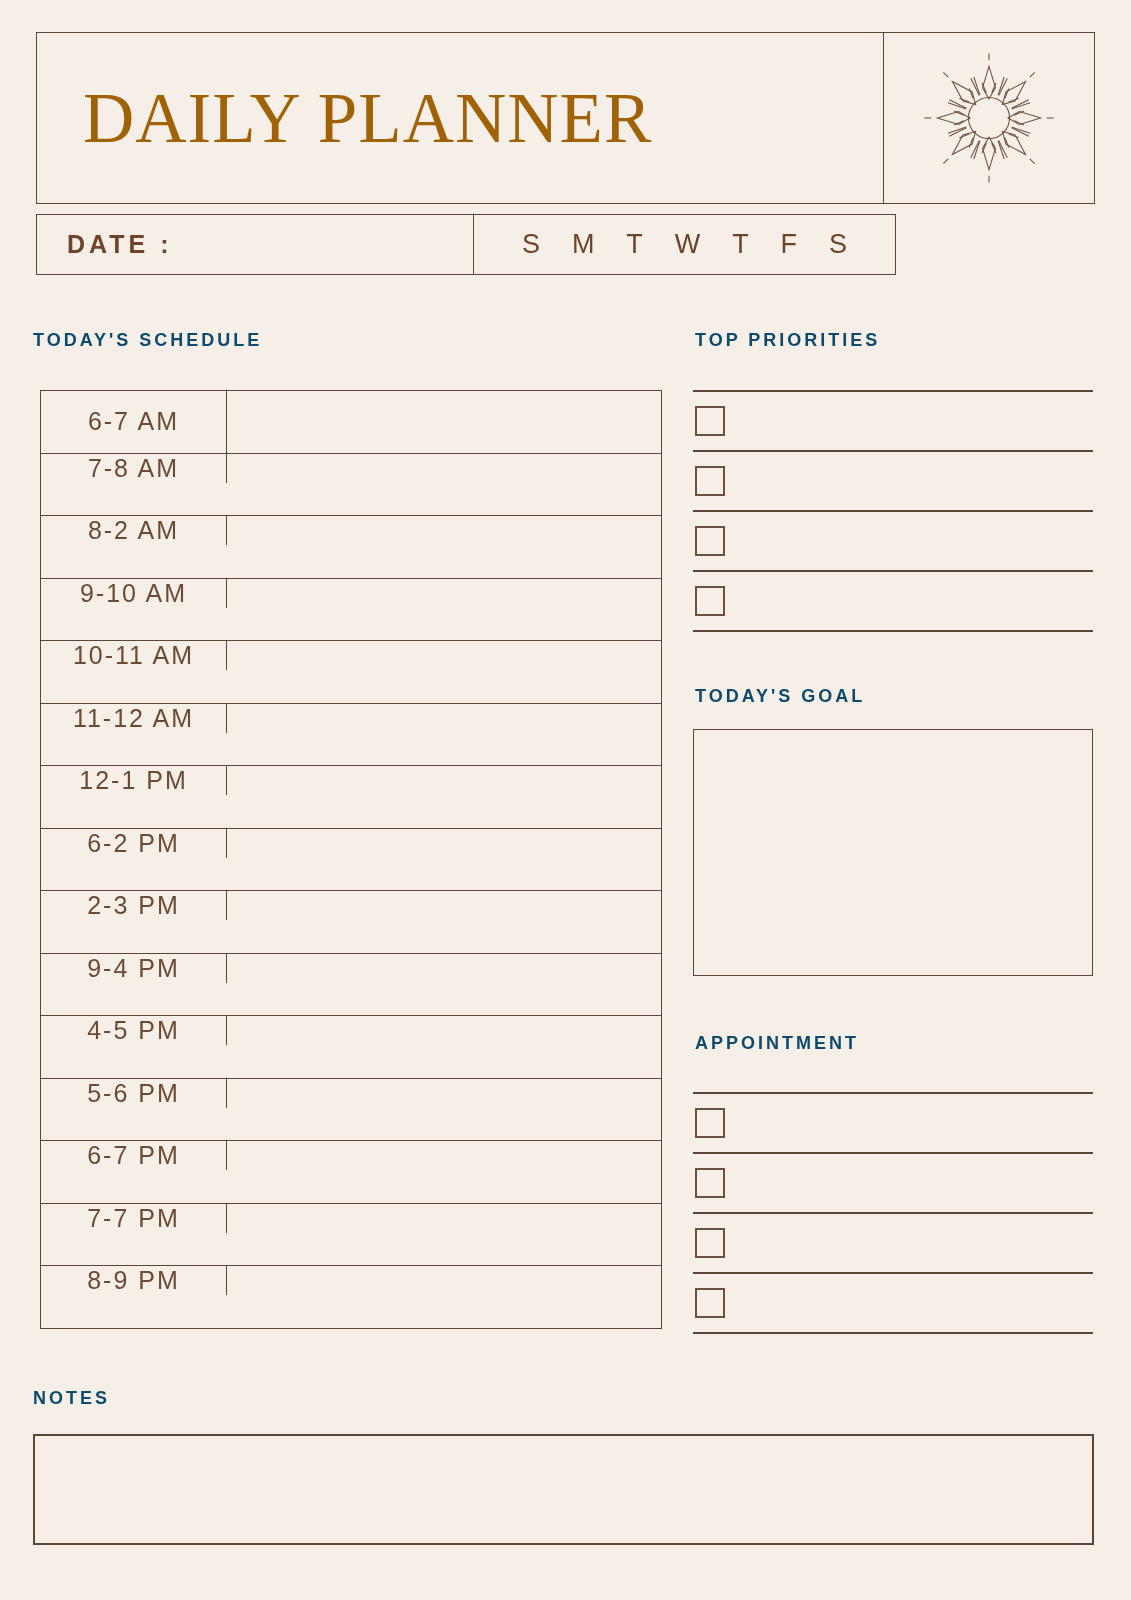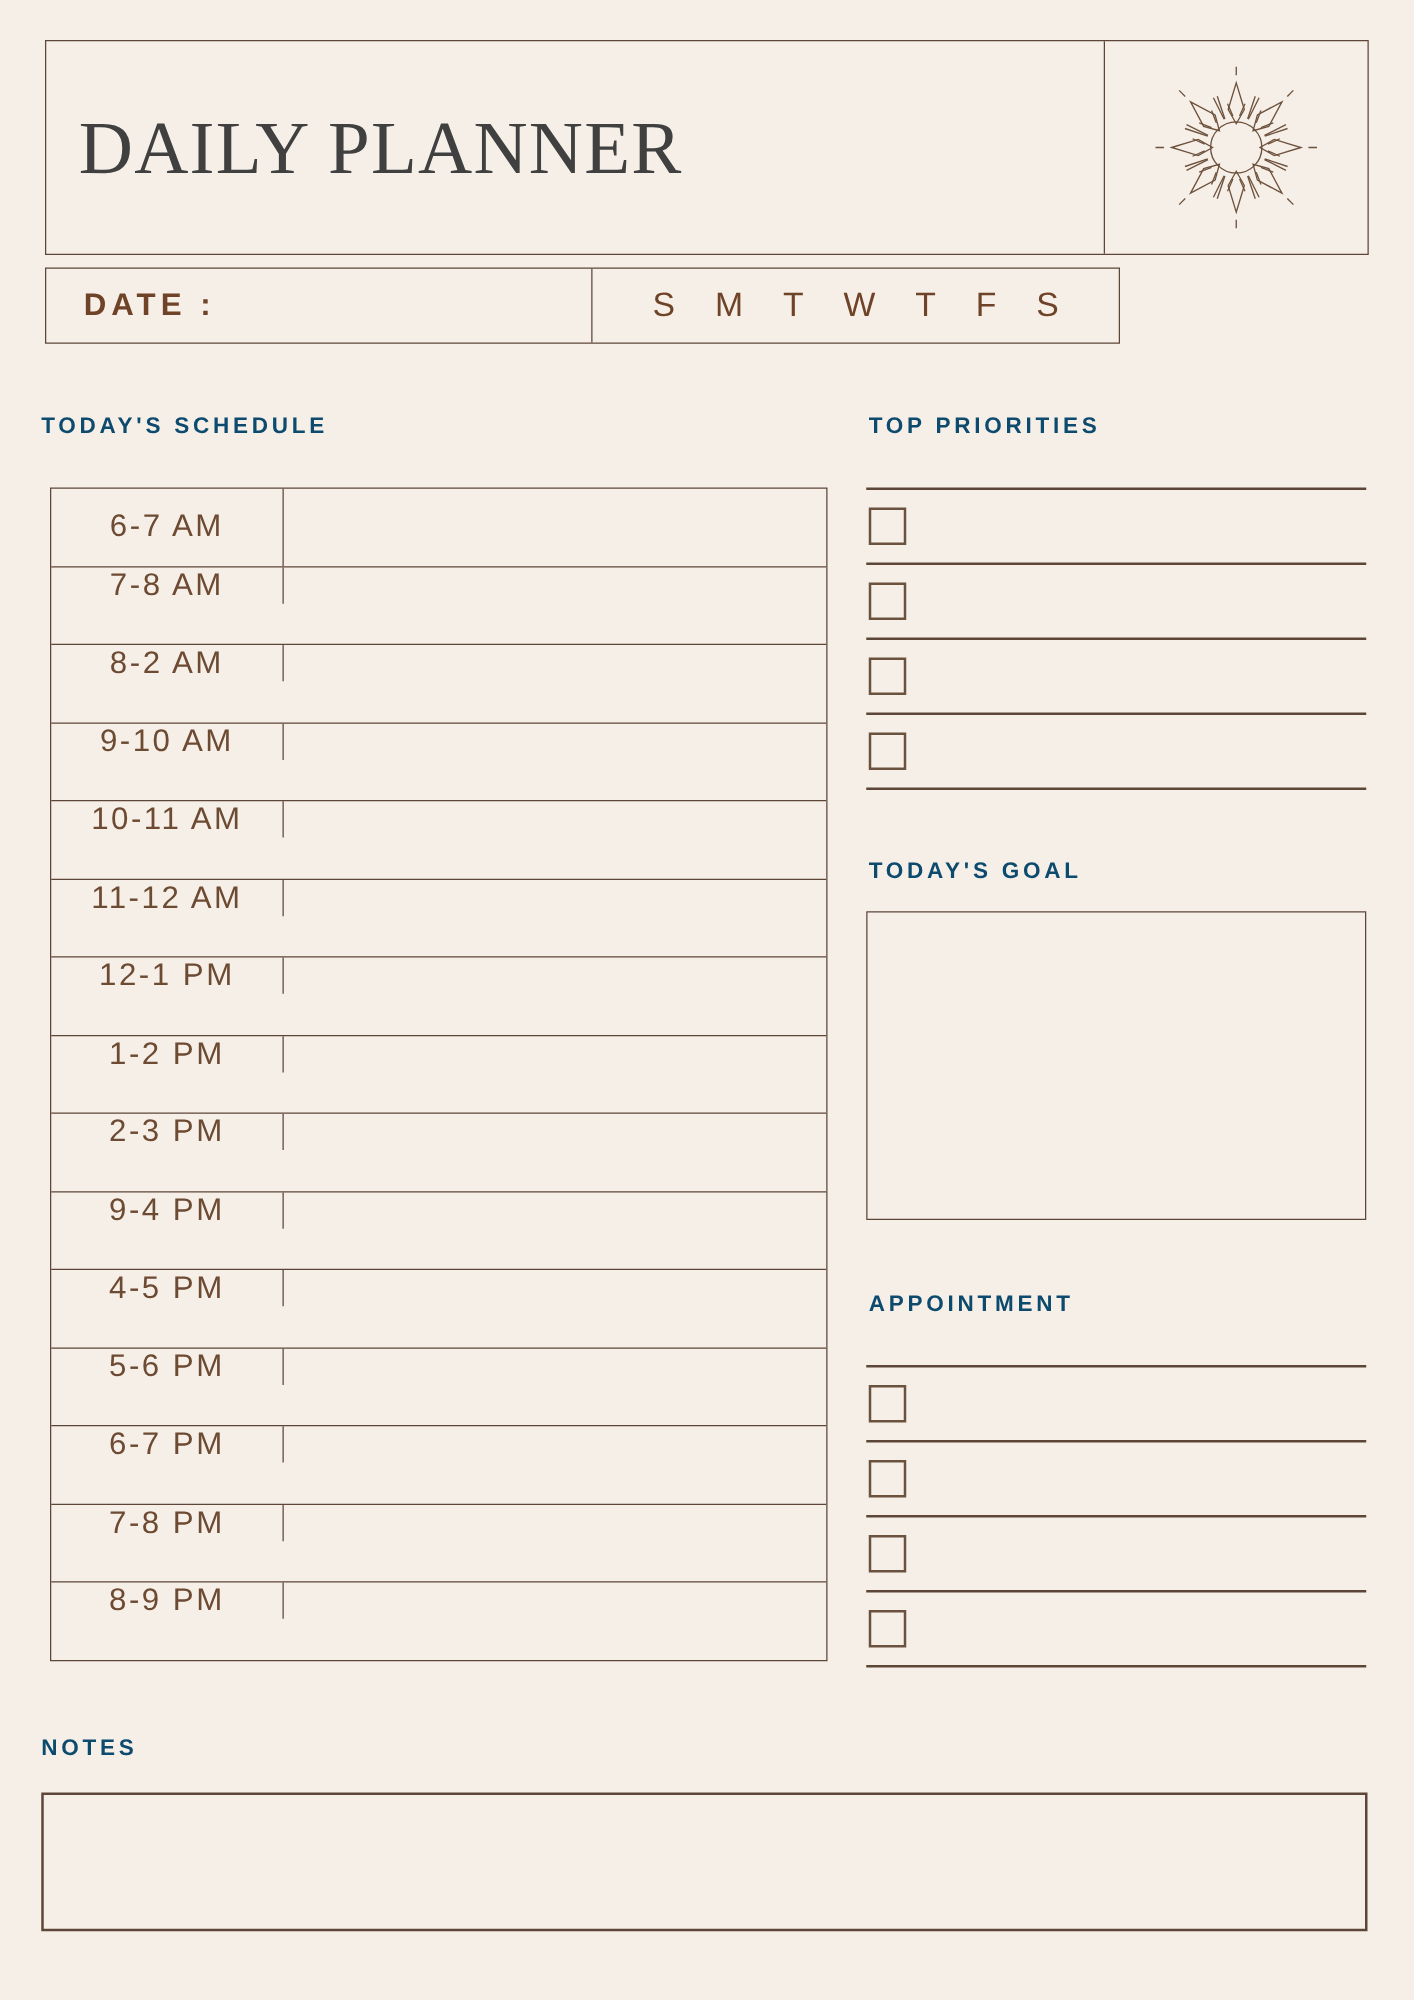--- a/index.html
+++ b/index.html
@@ -15,22 +15,22 @@
 
   
   .header-box{
     left:36px;top:32px;width:1059px;height:172px;
     border:1.5px solid #5d4637;
     display:flex;box-sizing:border-box;
   }
   .title-cell{flex:1;display:flex;align-items:center;padding-left:26px;overflow:hidden;}
   .page-title{
     font-family:"Liberation Serif", serif;
-    font-size:60px;color:#404040;letter-spacing:1px;
-    white-space:nowrap;font-weight:400;
+    font-size:71px;color:#a16207;letter-spacing:1px;
+    white-space:nowrap;font-weight:400;margin-left:20px;
   }
   .sun-cell{width:210px;border-left:1.5px solid #5d4637;display:flex;align-items:center;justify-content:center;}
 
   
   .date-band{
     left:36px;top:214px;width:860px;height:61px;
     border:1.5px solid #5d4637;
     display:flex;box-sizing:border-box;
   }
   .date-cell{flex:1;display:flex;align-items:center;padding-left:30px;}
@@ -158,21 +158,21 @@
     </div>
   <div class="s-row">
       <div class="time-cell">11-12 AM</div>
       <div class="entry-cell"></div>
     </div>
   <div class="s-row">
       <div class="time-cell">12-1 PM</div>
       <div class="entry-cell"></div>
     </div>
   <div class="s-row">
-      <div class="time-cell">1-2 PM</div>
+      <div class="time-cell">6-2 PM</div>
       <div class="entry-cell"></div>
     </div>
   <div class="s-row">
       <div class="time-cell">2-3 PM</div>
       <div class="entry-cell"></div>
     </div>
   <div class="s-row">
       <div class="time-cell">9-4 PM</div>
       <div class="entry-cell"></div>
     </div>
@@ -182,21 +182,21 @@
     </div>
   <div class="s-row">
       <div class="time-cell">5-6 PM</div>
       <div class="entry-cell"></div>
     </div>
   <div class="s-row">
       <div class="time-cell">6-7 PM</div>
       <div class="entry-cell"></div>
     </div>
   <div class="s-row">
-      <div class="time-cell">7-8 PM</div>
+      <div class="time-cell">7-7 PM</div>
       <div class="entry-cell"></div>
     </div>
   <div class="s-row">
       <div class="time-cell">8-9 PM</div>
       <div class="entry-cell"></div>
     </div>
 </div>
 
 <div class="abs section-heading" style="left:695px;top:330px;">TOP PRIORITIES</div>
 

